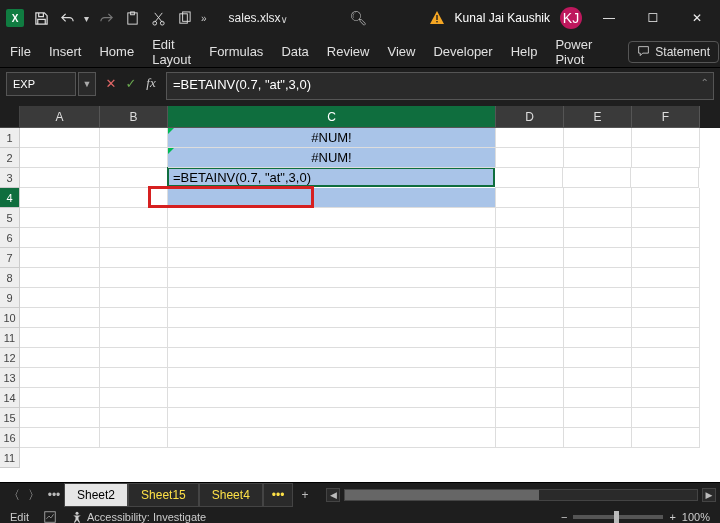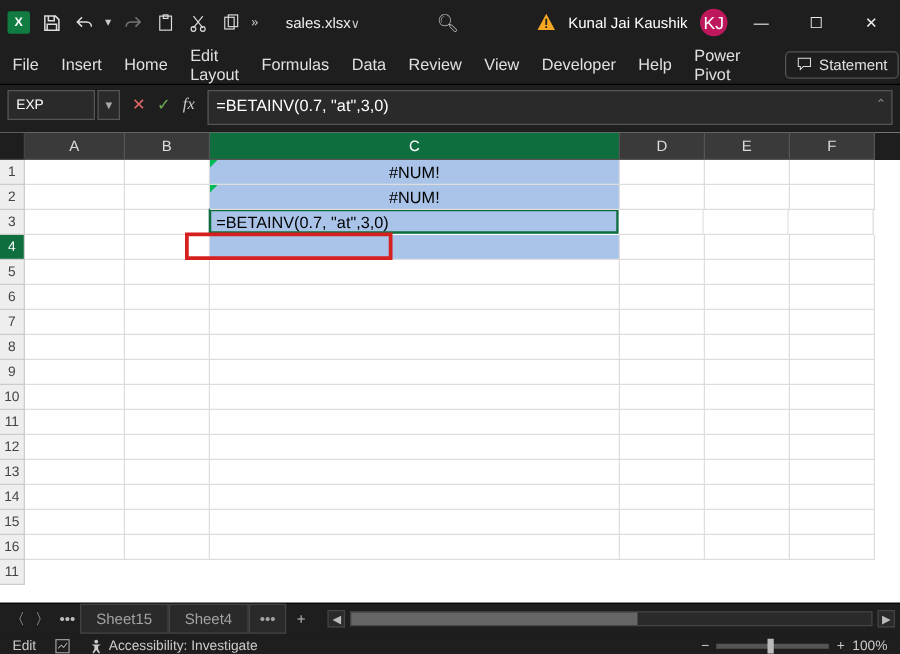--- a/index.html
+++ b/index.html
@@ -45,21 +45,21 @@
   .cells{position:absolute; top:22px; left:20px; right:0; bottom:0;}
   .row{display:flex; height:20px;}
   .cell{height:20px; border-right:1px solid #ddd; border-bottom:1px solid #ddd; font-size:13px; color:#000; display:flex; align-items:center; justify-content:center; background:#fff;}
   .cell.blue{background:#a9c4e8;}
   .cell.orange{background:#ed7d31; font-weight:400;}
   .cell.active{border:2px solid #0f6e3e; margin:-1px 0 0 -1px; justify-content:flex-start; padding-left:4px;}
   .cell.left{justify-content:flex-start; padding-left:4px;}
   .err-tri{width:0;height:0;border-top:6px solid #0b5; border-right:6px solid transparent; position:absolute;}
   .sheet-tabs{height:25px; background:#1e1e1e; display:flex; align-items:center; padding:0 4px; gap:0; font-size:12px; color:#ddd; border-top:1px solid #000;}
   .nav-btn{width:20px; height:20px; display:flex;align-items:center;justify-content:center;color:#bbb;}
-  .stab{padding:4px 12px; background:#2a2a2a; border:1px solid #444; color:#a3a3a3; cursor:pointer;}
+  .stab{padding:4px 12px; background:#2a2a2a; border:1px solid #444; color:#fde047; cursor:pointer;}
   .stab.active{background:#e6e6e6; color:#000;}
   .addsheet{padding:4px 8px; color:#bbb;}
   .hscroll{flex:1; display:flex; align-items:center; gap:4px; padding-left:10px;}
   .scroll-track{flex:1;height:12px;background:#2a2a2a;border:1px solid #444;position:relative;}
   .scroll-thumb{position:absolute;left:0;top:0;width:55%;height:100%;background:#666;}
   .scroll-btn{width:14px;height:14px;display:flex;align-items:center;justify-content:center;color:#bbb;background:#2a2a2a;border:1px solid #444;font-size:9px;}
   .status{height:20px; background:#1e1e1e; display:flex; align-items:center; padding:0 10px; gap:14px; font-size:11px; color:#ccc;}
   .zoom{margin-left:auto; display:flex; align-items:center; gap:6px;}
   .ztrack{width:90px;height:4px;background:#555;position:relative;}
   .zthumb{position:absolute; left:45%; top:-4px; width:5px; height:12px; background:#bbb;}
@@ -332,20 +332,21 @@
         <div class="cell" style="width: 68px;"></div>
       </div>
     </div>
 <div style="position: absolute; border: 3px solid rgb(214, 32, 32); pointer-events: none; width: 166px; height: 22px; left: 148px; top: 80px;"></div>
   </div>
 
 <div class="sheet-tabs">
   <div class="nav-btn">〈</div>
   <div class="nav-btn">〉</div>
   <div class="nav-btn">•••</div>
+  <div class="stab active">Sheet2</div>
   <div id="other-sheets" style="display:flex;">
       <div class="stab">Sheet15</div>
       <div class="stab">Sheet4</div>
     </div>
   <div class="stab" style="padding:4px 8px;">•••</div>
   <div class="addsheet">+</div>
   <div class="hscroll">
     <div class="scroll-btn">◀</div>
     <div class="scroll-track">
         <div class="scroll-thumb"></div>

